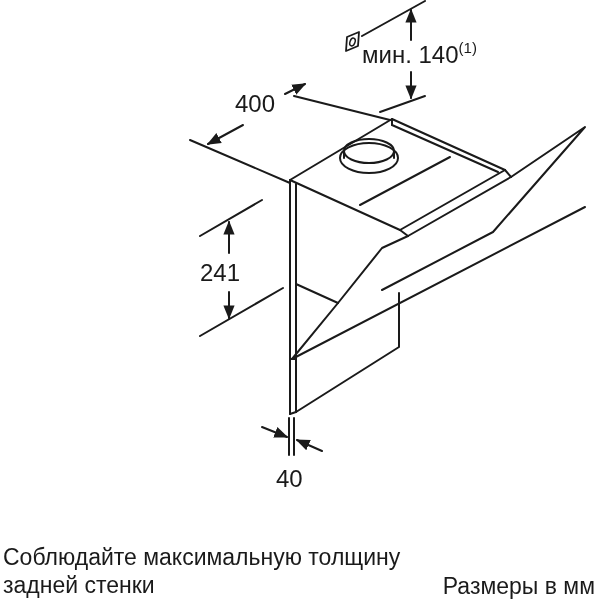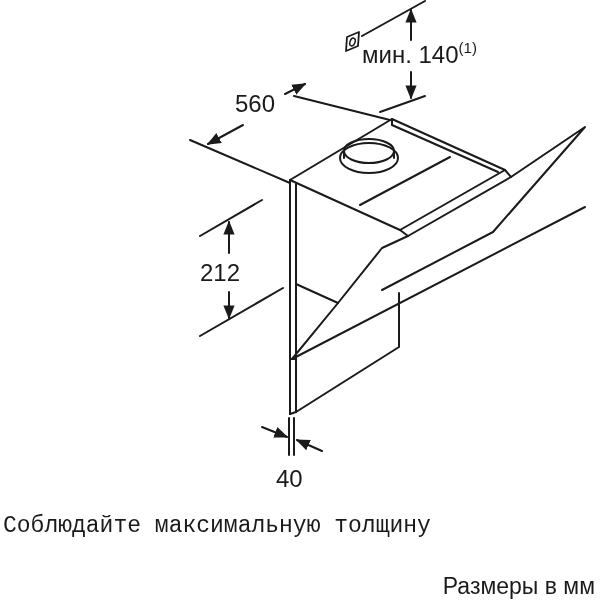--- a/index.html
+++ b/index.html
@@ -88,26 +88,27 @@
       <line x1="289" y1="418" x2="289" y2="455"></line>
       <line x1="294" y1="418" x2="294" y2="455"></line>
       <line x1="262" y1="427" x2="287" y2="437" marker-end="url(#arr)"></line>
       <line x1="322" y1="451" x2="297" y2="440" marker-end="url(#arr)"></line>
     </g>
   </g>
 </svg>
 
 <div class="lbl dim" style="left:362px; top:43px;"><span>мин. 140</span><span class="sup">(1)</span></div>
 
-<div class="lbl dim" style="left:235px; top:92px;">560</div>
+<div class="lbl dim" style="left:235px; top:92px;">400</div>
 
-<div class="lbl dim" style="left:200px; top:261px;">212</div>
+<div class="lbl dim" style="left:200px; top:261px;">241</div>
 
 <div class="lbl dim" style="left:276px; top:467px;">40</div>
 
 <div class="lbl note" style="left:3px; top:429px;">
 </div>
 
-<div class="lbl note" style="left:3px; top:512px;font-family:Liberation Mono, monospace;">
+<div class="lbl note" style="left:3px; top:543px;">
   <div>Соблюдайте максимальную толщину</div>
+  <div>задней стенки</div>
 </div>
 
 <div class="lbl note" style="right:5px; top:572px;">Размеры в мм</div>
 
 </body></html>

